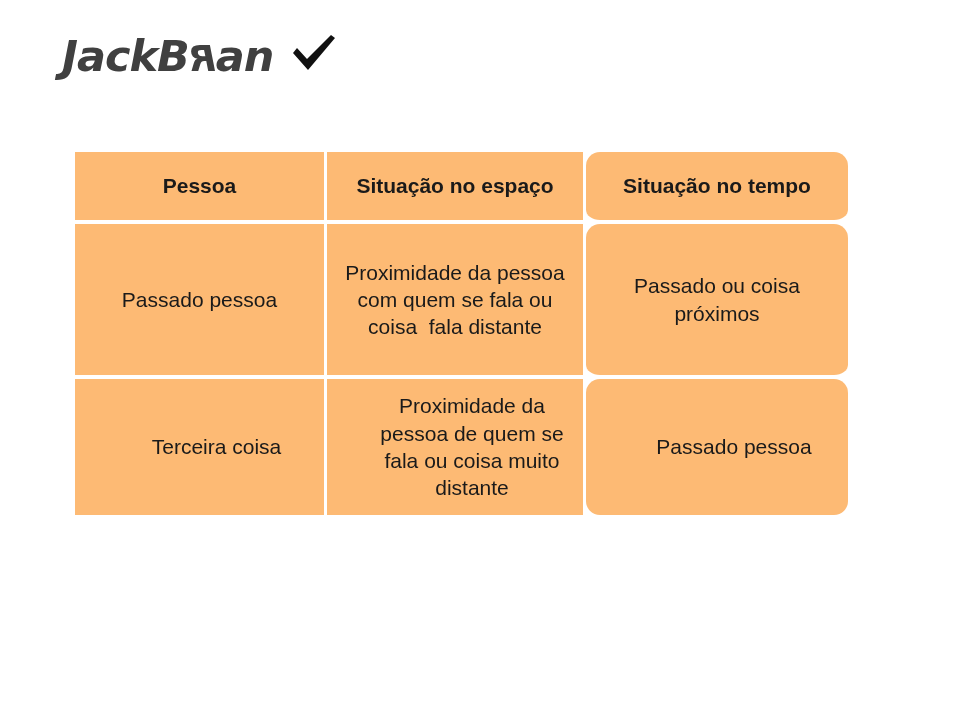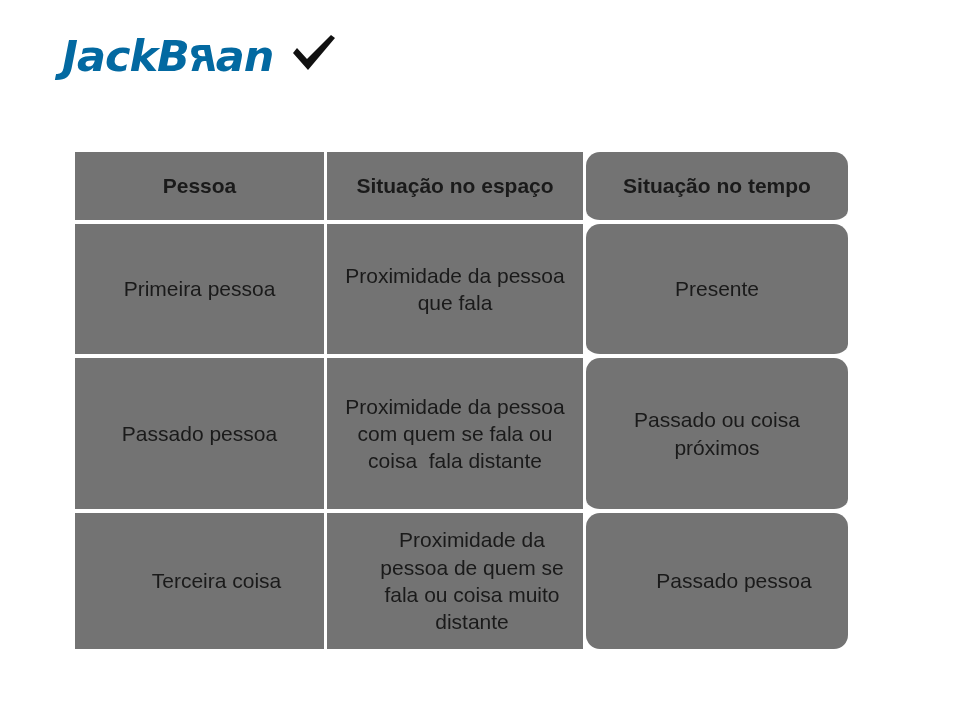--- a/index.html
+++ b/index.html
@@ -23,21 +23,21 @@
     height: 60px;
     display: flex;
     align-items: center;
     gap: 14px;
   }
   .logo-wordmark {
     font-family: "DejaVu Sans", sans-serif;
     font-size: 43px;
     font-weight: bold;
     font-style: italic;
-    color: #0369a1;
+    color: #404040;
     letter-spacing: -1px;
     line-height: 1;
     white-space: nowrap;
     display: flex;
     align-items: baseline;
   }
   .logo-r-reversed {
     display: inline-block;
     transform: scaleX(-1);
     font-size: 36px;
@@ -58,21 +58,21 @@
     left: 75px;
     top: 152px;
     width: 773px;
     border-collapse: separate;
     border-spacing: 0;
     background: #ffffff;
     table-layout: fixed;
   }
   #content-table td,
   #content-table th {
-    background: #737373;
+    background: #fdba74;
     border-right: 3px solid #ffffff;
     border-bottom: 4px solid #ffffff;
     color: #1a1a1a;
     text-align: center;
     vertical-align: middle;
     padding: 6px 14px;
     font-family: "Liberation Sans", sans-serif;
     font-size: 21px;
     font-weight: normal;
     line-height: 1.30;
@@ -123,25 +123,20 @@
     <col class="col-time">
   </colgroup>
   <thead>
     <tr>
       <th>Pessoa</th>
       <th>Situação no espaço</th>
       <th>Situação no tempo</th>
     </tr>
   </thead>
   <tbody>
-    <tr class="row-one">
-      <td>Primeira pessoa</td>
-      <td>Proximidade da pessoa que fala</td>
-      <td>Presente</td>
-    </tr>
     <tr class="row-two">
       <td>Passado pessoa</td>
       <td>Proximidade da pessoa com quem se fala ou coisa  fala distante</td>
       <td>Passado ou coisa próximos</td>
     </tr>
     <tr class="row-three">
       <td>Terceira coisa</td>
       <td>Proximidade da pessoa de quem se fala ou coisa muito distante</td>
       <td>Passado pessoa</td>
     </tr>

